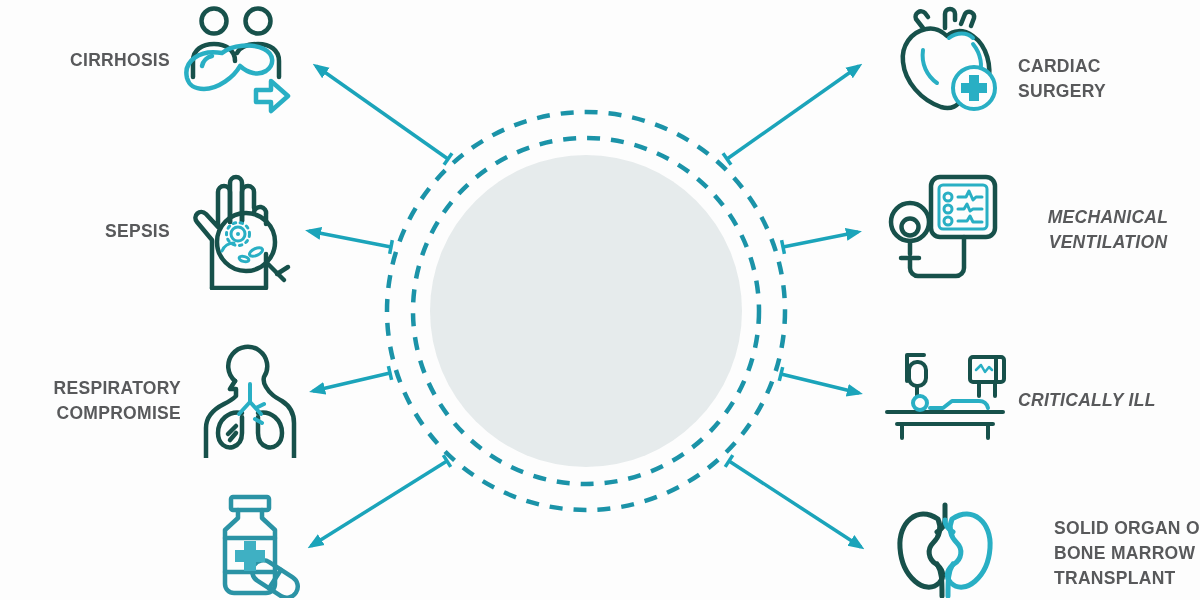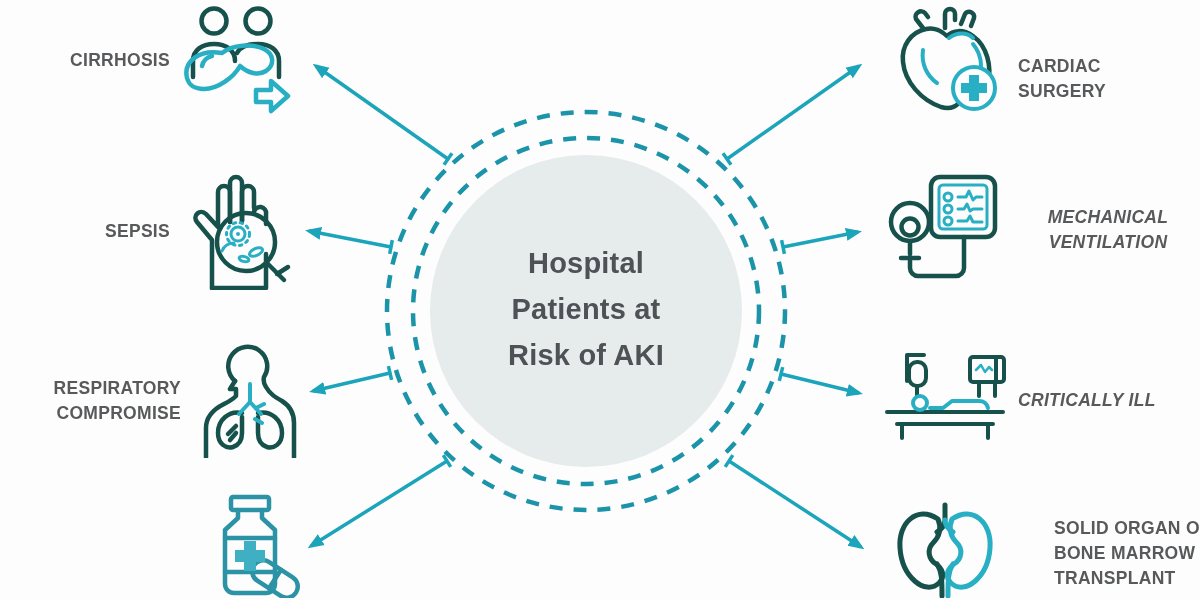--- a/index.html
+++ b/index.html
@@ -94,23 +94,20 @@
         <path d="M781,374 L859,393" marker-end="url(#ah)"></path>
           <path d="M779.3,380.8 L782.7,367.2"></path>
       </g>
       <g>
         <path d="M729,461 L861,547" marker-end="url(#ah)"></path>
           <path d="M725.2,466.9 L732.8,455.1"></path>
       </g>
     </g>
   </svg>
 
-  <div class="center-title">Hospital
-Patients at
-Risk of AKI</div>
 
   <div class="label lab-cirrhosis">CIRRHOSIS</div>
   <div class="label lab-sepsis">SEPSIS</div>
   <div class="label lab-respiratory">RESPIRATORY
 COMPROMISE</div>
 
   <div class="label lab-cardiac">CARDIAC
 SURGERY</div>
   <div class="label lab-ventilation">MECHANICAL
 VENTILATION</div>

